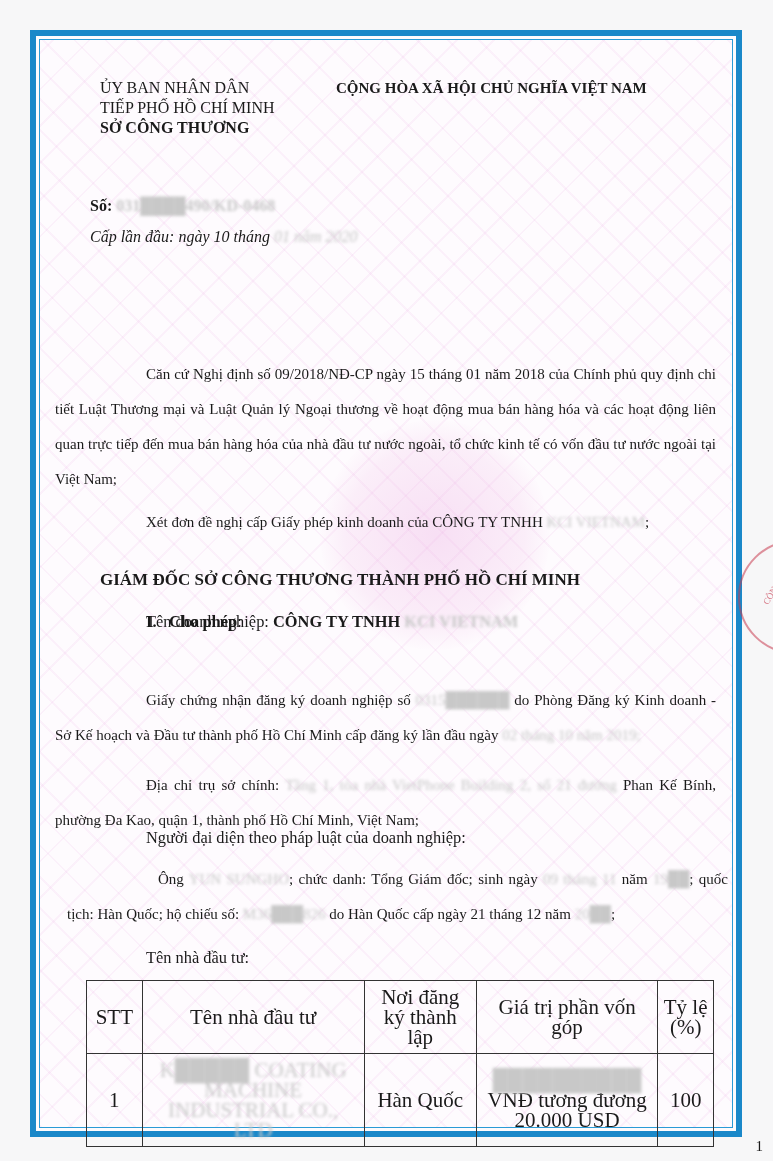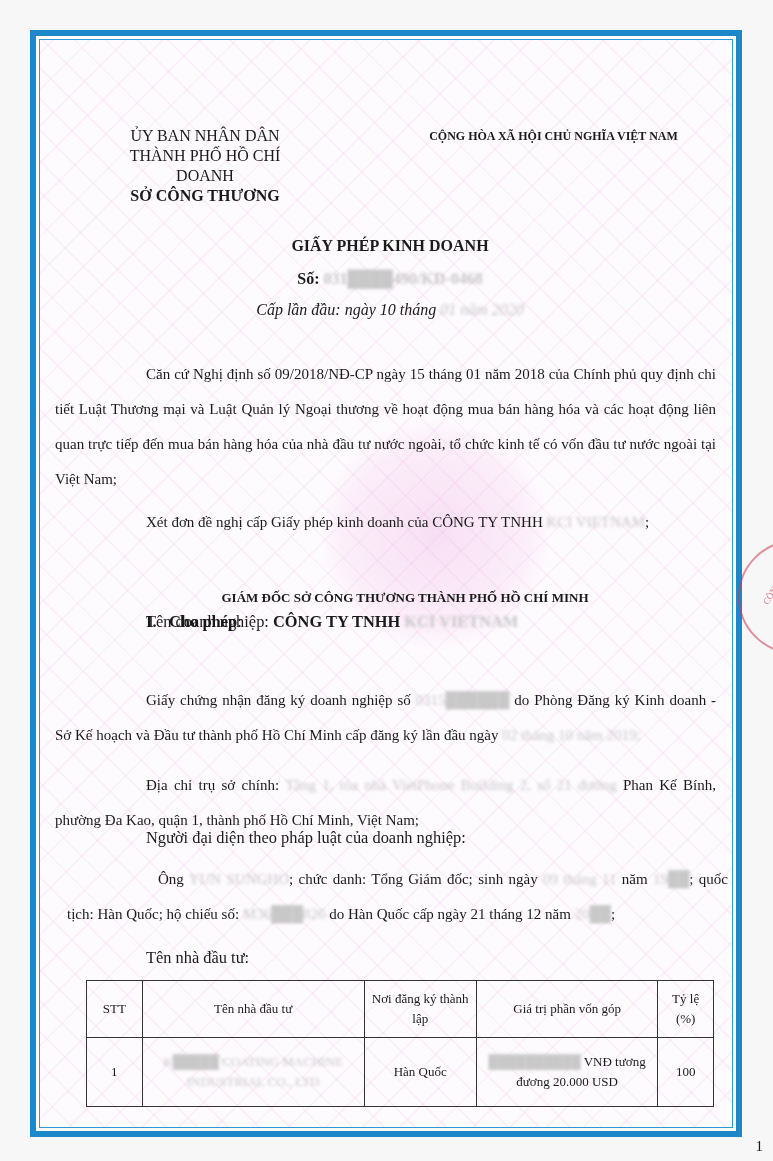--- a/index.html
+++ b/index.html
@@ -21,36 +21,36 @@
       repeating-linear-gradient(45deg, rgba(230,150,220,0.10) 0 2px, transparent 2px 22px),
       repeating-linear-gradient(-45deg, rgba(230,150,220,0.10) 0 2px, transparent 2px 26px),
       #fefbfe;
   }
   .emblem {
     position:absolute; left:280px; top:380px; width:230px; height:230px;
     border-radius:50%;
     background:radial-gradient(circle, rgba(235,170,225,0.35) 0%, rgba(240,190,230,0.22) 55%, rgba(255,255,255,0) 72%);
   }
   .abs { position:absolute; }
-  .c { text-align:center;margin-top:48px; }
+  .c { text-align:left; }
   .b { font-weight:bold; }
   .hdr-left { left:100px; top:78px; width:210px; font-size:16px; line-height:20px; }
-  .hdr-right { left:356px; top:78px; width:395px; font-size:12px; line-height:20px; }
+  .hdr-right { left:336px; top:78px; width:395px; font-size:15px; line-height:20px; }
   .ul { text-decoration:underline; text-underline-offset:3px; }
   .title { left:90px; top:185px; width:600px; font-size:16px; line-height:25px; }
   .blur { color:#c8c8c8; filter:blur(1.6px); }
   .para { font-size:15px; line-height:35px; text-align:justify; }
   .p1 { left:55px; top:357px; width:661px; text-indent:91px; }
   .p2 { left:55px; top:505px; width:661px; text-indent:91px; }
-  .director { left:100px; top:542px; width:610px; font-size:13px; }
+  .director { left:100px; top:570px; width:610px; font-size:17px; }
   .sec1 { left:146px; top:612px; font-size:16.5px;text-align:right; }
   .line { left:146px; font-size:16.4px; }
   table.inv {
     position:absolute; left:86px; top:980px; width:628px;
-    border-collapse:collapse; font-size:13px; line-height:20px;
+    border-collapse:collapse; font-size:21px; line-height:20px;
   }
   table.inv th, table.inv td { border:1px solid #333; text-align:center; font-weight:normal; padding:6px 4px; }
   table.inv th { height:44px; }
   table.inv td { height:56px; }
   .pageno { right:10px; bottom:6px; font-size:15px; }
   .stamp {
     position:absolute; left:738px; top:540px; width:110px; height:110px;
     border:2px solid rgba(200,60,80,0.55); border-radius:50%;
     color:rgba(200,60,80,0.7); font-size:9px;
   }
@@ -60,30 +60,29 @@
 <body>
 
 <div class="frame">
   <div class="inner">
     <div class="emblem"></div>
   </div>
 </div>
 
 <div class="abs hdr-left c">
   <div>ỦY BAN NHÂN DÂN</div>
-  <div>THÀNH PHỐ HỒ CHÍ DOANH</div>
+  <div>TIẾP PHỐ HỒ CHÍ MINH</div>
   <div class="b"><span>SỞ CÔNG THƯƠNG</span></div>
 </div>
 
 <div class="abs hdr-right c b">
   <div>CỘNG HÒA XÃ HỘI CHỦ NGHĨA VIỆT NAM</div>
 </div>
 
 <div class="abs title c">
-  <div class="b">GIẤY PHÉP KINH DOANH</div>
   <div style="margin-top:8px">
     <span class="b">Số:</span>
     <span class="b blur">031████490/KD-0468</span>
   </div>
   <div style="margin-top:6px;font-style:italic">
     <span>Cấp lần đầu: ngày 10 tháng</span>
     <span class="blur">01 năm 2020</span>
   </div>
 </div>
 

